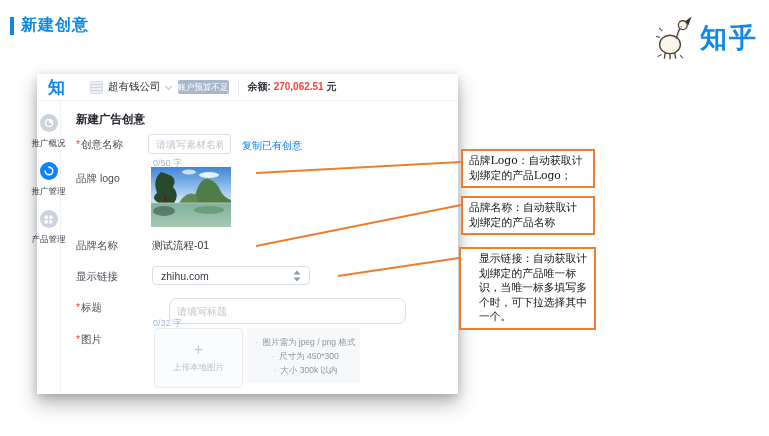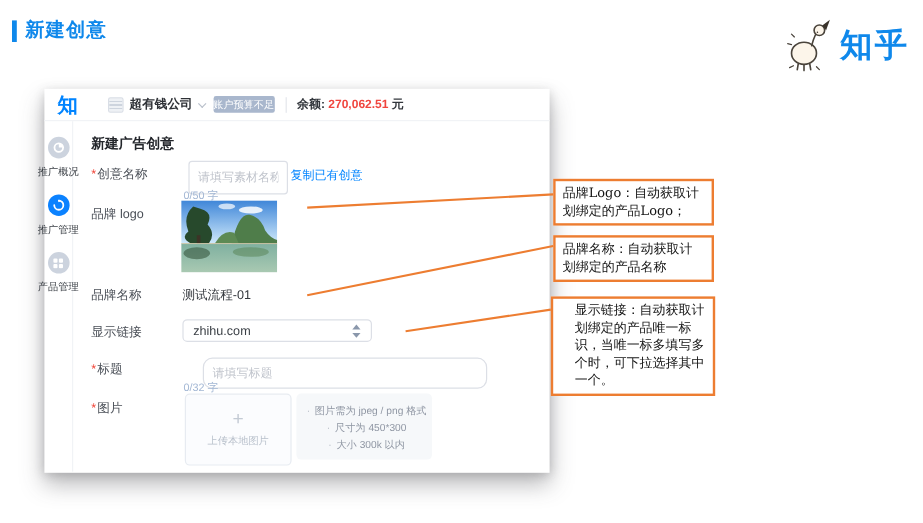--- a/index.html
+++ b/index.html
@@ -17,21 +17,21 @@
   .brand .wordmark { font-size:27px; font-weight:bold; color:#0f88eb; letter-spacing:2px; margin-left:2px; }
 
   
   .card { position:absolute; left:37px; top:74px; width:421px; height:320px; background:#fff;
           box-shadow:0 10px 18px rgba(70,70,75,.38), 0 2px 8px rgba(70,70,75,.22); }
   .card-header { height:27px; display:flex; align-items:center; padding:0 10px 0 11px;
                  border-bottom:1px solid #f1f3f6; }
   .app-logo { color:#0084ff; font-size:17px; font-weight:bold; line-height:1; margin-right:25px; cursor:pointer; }
   .avatar { width:13px; height:13px; border:1px solid #d9dee6; border-radius:2px; margin-right:5px;
             background:repeating-linear-gradient(180deg,#eef1f5 0 2px,#cdd4de 2px 3px); }
-  .company { font-size:10.5px; font-weight:bold; color:#2e3136; }
+  .company { font-size:10.5px; font-weight:normal; color:#2e3136; }
   .chev { width:5px; height:5px; border-right:1.4px solid #b9c0cb; border-bottom:1.4px solid #b9c0cb;
           transform:rotate(45deg); margin:-2px 7px 0 5px; }
   .badge { background:#a9b7cd; color:#fff; font-size:8.5px; line-height:1; padding:3px 0; border-radius:2px; }
   .hdr-div { width:1px; height:13px; background:#e4e7ec; margin:0 9px; }
   .balance { font-size:10px; font-weight:bold; color:#33373d; }
   .balance .val { color:#f0453e;text-align:center; }
 
   .card-body { position:relative; display:flex; height:292px; }
 
   
@@ -159,21 +159,21 @@
           <div class="side-label">产品管理</div>
         </div>
       </div>
 
       <div class="main">
         <div class="form-title">新建广告创意</div>
 
         <div class="flabel" style="top:37px">
           <span class="req">*</span><span>创意名称</span>
         </div>
-        <input class="tinput" style="left: 96px; top: 33px; width: 83px; height: 28px;" placeholder="请填写素材名称">
+        <input class="tinput" style="left: 87px; top: 33px; width: 83px; height: 20px;" placeholder="请填写素材名称">
         <div class="copy-link">复制已有创意</div>
         <div class="counter" style="left:92px; top:56px;">0/50 字</div>
 
         <div class="flabel" style="top:71px">品牌 logo</div>
         <svg class="logo-photo" viewBox="0 0 80 60" preserveAspectRatio="none">
           <defs>
             <linearGradient id="sky" x1="0" y1="0" x2="0" y2="1">
                 <stop offset="0" stop-color="#3f86d8"></stop>
                 <stop offset="1" stop-color="#cfe9fb"></stop>
               </linearGradient>

